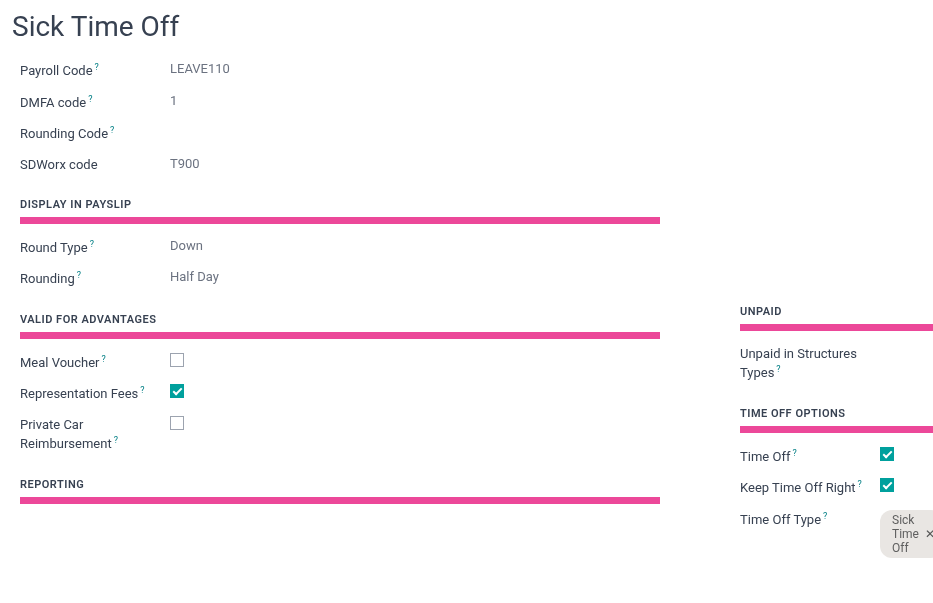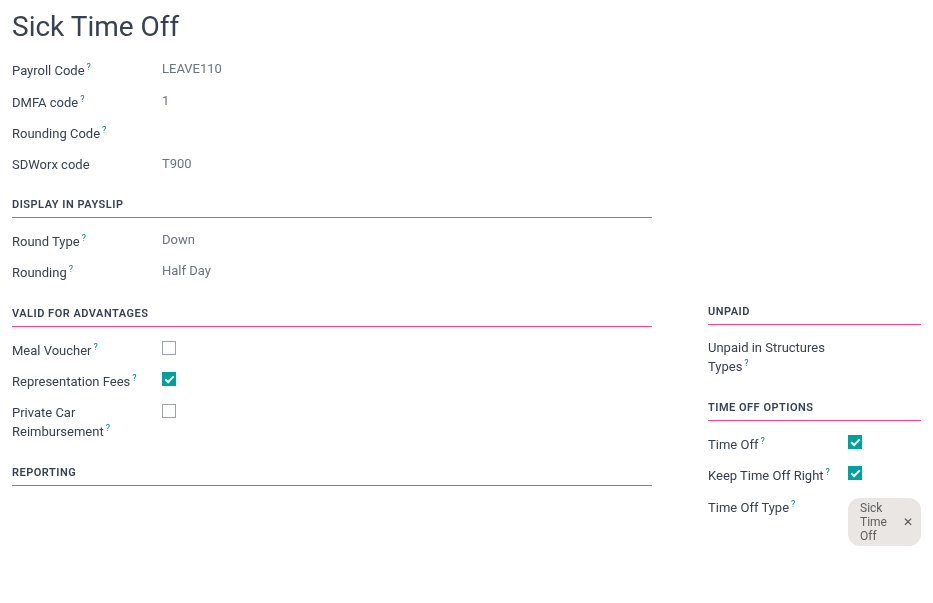--- a/index.html
+++ b/index.html
@@ -11,35 +11,36 @@
       background: #fff;
     }
     h1 {
       font-size: 28px;
       font-weight: 400;
       color: #374151;
       margin-bottom: 18px;
     }
     .columns {
       display: flex;
-      gap: 56px;
+      gap: 80px;
+      margin-left: 8px;
     }
     .col-left { flex: 0 0 640px; }
     .col-right { flex: 1; }
     .section {
       margin-top: 24px;
     }
     .section-title {
       font-size: 11px;
       font-weight: 600;
       letter-spacing: 0.5px;
       color: #374151;
       text-transform: uppercase;
       padding-bottom: 6px;
-      border-bottom: 1px solid #ec4899;
+      border-bottom: 7px solid #ec4899;
       margin-bottom: 14px;
     }
     .field-row {
       display: flex;
       align-items: flex-start;
       margin-bottom: 12px;
       min-height: 18px;
     }
     .field-label {
       flex: 0 0 150px;

